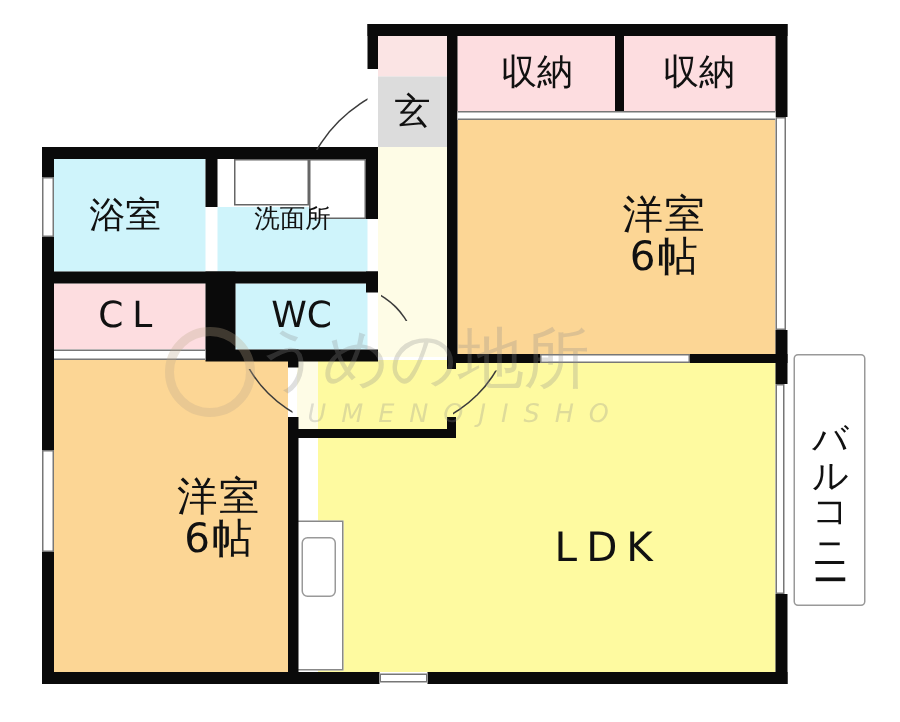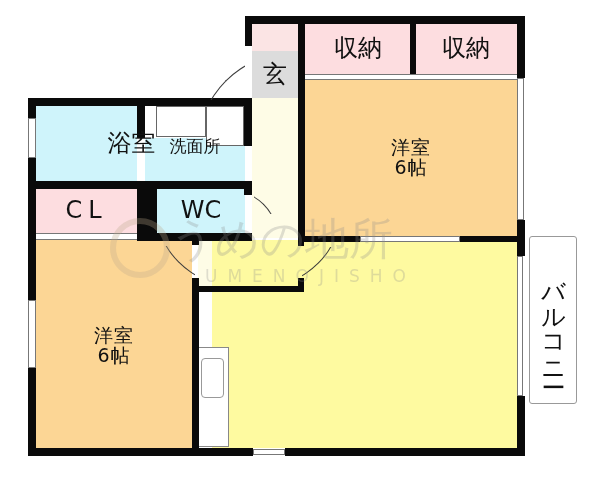--- a/index.html
+++ b/index.html
@@ -1,20 +1,20 @@
 <!DOCTYPE html>
 <html><head>
 <meta charset="utf-8">
 <style>
   html,body{margin:0;padding:0;background:#fff;}
   body{width:600px;height:481px;position:relative;overflow:hidden;font-family:"DejaVu Sans","Liberation Sans",sans-serif;}
   .abs{position:absolute;box-sizing:border-box;}
   .wall{position:absolute;background:#0a0a0a;}
   .room-label{position:absolute;display:flex;flex-direction:column;align-items:center;justify-content:center;text-align:center;color:#111;line-height:1.05;}
-  .lbl-big{font-size:19px;letter-spacing:1px;}
+  .lbl-big{font-size:27px;letter-spacing:1px;padding-left:32px;}
   .lbl-med{font-size:24px;}
   .lbl-small{font-size:17px;}
   .window{position:absolute;background:#fff;border:1px solid #777;box-sizing:border-box;}
   .door-arc{position:absolute;border:1px solid #3a3a3a;box-sizing:border-box;}
   .watermark{position:absolute;color:rgba(140,140,140,0.28);pointer-events:none;}
 </style>
 </head>
 <body>
 
 <div class="abs" style="left:305px;top:24px;width:106px;height:52px;background:#fddde0;"></div>
@@ -114,31 +114,32 @@
 
 <div class="room-label lbl-med" style="left:305px;top:26px;width:106px;height:46px;">収納</div>
 <div class="room-label lbl-med" style="left:415px;top:26px;width:102px;height:46px;">収納</div>
 <div class="room-label lbl-med" style="left:252px;top:51px;width:46px;height:47px;">玄</div>
 
 <div class="room-label lbl-big" style="left:305px;top:118px;width:212px;height:80px;">
   <span>洋室</span>
   <span>6帖</span>
 </div>
 
-<div class="room-label lbl-med" style="left:36px;top:120px;width:95px;height:48px;padding-left:48px;">浴室</div>
+<div class="room-label lbl-med" style="left:36px;top:120px;width:95px;height:48px;">浴室</div>
 <div class="room-label lbl-small" style="left:145px;top:128px;width:100px;height:38px;">洗面所</div>
 <div class="room-label lbl-med" style="left:36px;top:189px;width:101px;height:44px;letter-spacing:6px;">CL</div>
 <div class="room-label lbl-med" style="left:157px;top:189px;width:88px;height:44px;">WC</div>
 
 <div class="room-label lbl-big" style="left:36px;top:306px;width:156px;height:80px;">
   <span>洋室</span>
   <span>6帖</span>
 </div>
 
 <div class="room-label lbl-big" style="left:230px;top:326px;width:287px;height:80px;letter-spacing:6px;">
+  <span>LDK</span>
 </div>
 
 <div class="abs" style="left:529px;top:236px;width:48px;height:168px;border:1px solid #999;border-radius:3px;background:#fff;"></div>
 <div class="room-label lbl-med" style="left:529px;top:240px;width:48px;height:160px;writing-mode:vertical-rl;">バルコニー</div>
 
 <div class="watermark" style="left:110px;top:218px;width:60px;height:60px;border:6px solid rgba(190,170,140,0.3);border-radius:50%;box-sizing:border-box;"></div>
 <div class="watermark" style="left:170px;top:210px;font-size:44px;">うめの地所</div>
-<div class="watermark" style="left:205px;top:266px;font-size:17px;letter-spacing:10px;">UMENOJISHO</div>
+<div class="watermark" style="left:205px;top:266px;font-size:17px;letter-spacing:10px;font-style:italic;">UMENOJISHO</div>
 
 </body></html>

